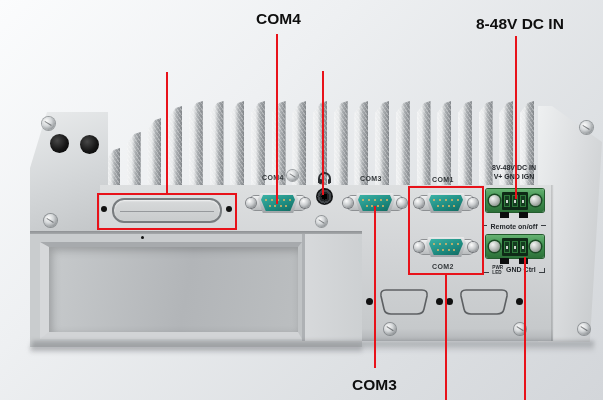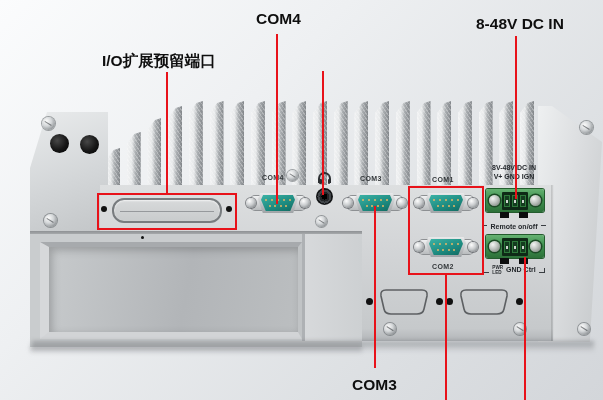--- a/index.html
+++ b/index.html
@@ -327,21 +327,20 @@
   <div class="abs bracket-row" style="left:472px;top:266px;width:84px;">
     <span class="brk bl"></span>
     <span class="stack">
       <span>PWR</span>
       <span>LED</span>
     </span>
     <span class="tinytext">GND Ctrl</span>
     <span class="brk br2"></span>
   </div>
 
-  <div class="abs ann" style="left:102px;top:51px;">I/O扩展预留端口</div>
   <div class="abs ann" style="left:256px;top:10px;">COM4</div>
   <div class="abs ann" style="left:476px;top:15px;">8-48V DC IN</div>
   <div class="abs ann" style="left:352px;top:376px;">COM3</div>
 
   <div class="abs rline" style="left:166px;top:72px;height:121px;"></div>
   <div class="abs rline" style="left:276px;top:34px;height:170px;"></div>
   <div class="abs rline" style="left:322px;top:71px;height:124px;"></div>
   <div class="abs rline" style="left:515px;top:36px;height:163px;"></div>
   <div class="abs rline" style="left:374px;top:206px;height:162px;"></div>
   <div class="abs rline" style="left:445px;top:274px;height:126px;"></div>

